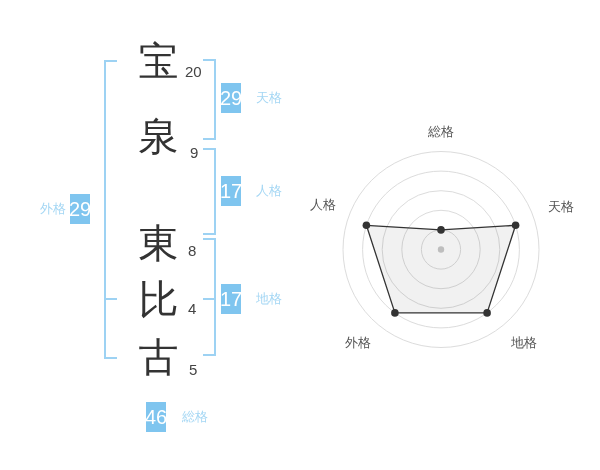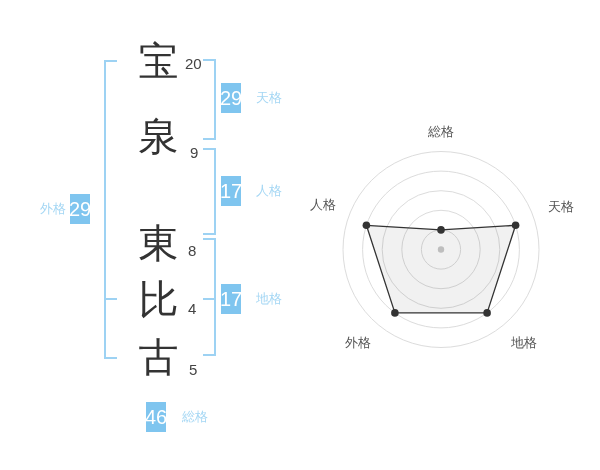--- a/index.html
+++ b/index.html
@@ -39,21 +39,21 @@
   }
   #radar-svg{ position:absolute; left:0; top:0; }
 </style>
 </head>
 <body>
 
 <div id="stage">
 
   <div id="name-column">
       <div class="char" style="top: 40px;">宝</div>
-      <div class="stroke" style="left: 185px; top: 56px;">20</div>
+      <div class="stroke" style="left: 185px; top: 64px;">20</div>
       <div class="char" style="top: 115px;">泉</div>
       <div class="stroke" style="left: 190px; top: 145px;">9</div>
       <div class="char" style="top: 222px;">東</div>
       <div class="stroke" style="left: 188px; top: 243px;">8</div>
       <div class="char" style="top: 278px;">比</div>
       <div class="stroke" style="left: 188px; top: 301px;">4</div>
       <div class="char" style="top: 336px;">古</div>
       <div class="stroke" style="left: 189px; top: 362px;">5</div>
     </div>
 

